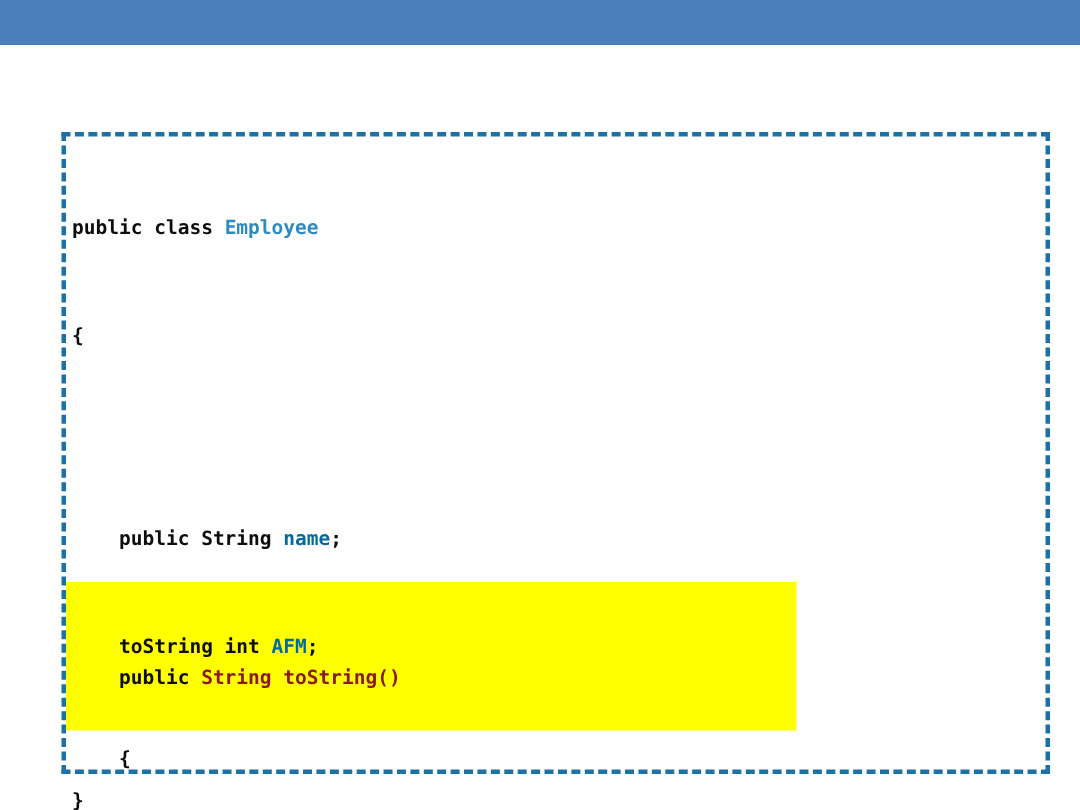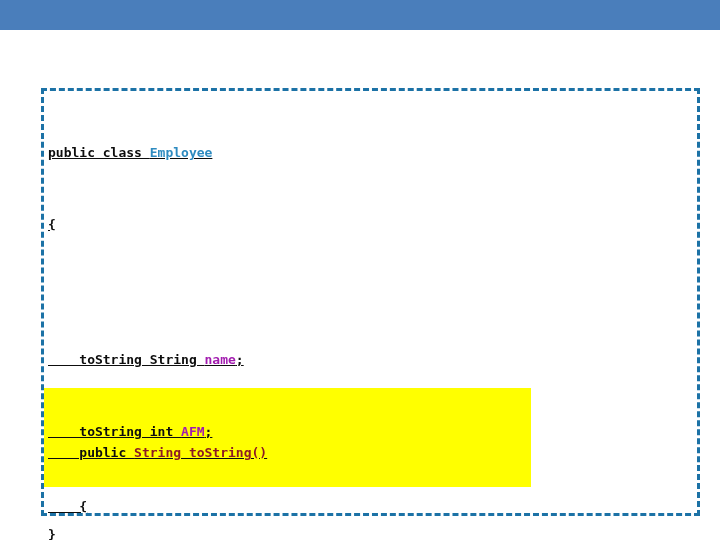--- a/index.html
+++ b/index.html
@@ -49,21 +49,20 @@
     font-weight: bold;
     line-height: 18px;
     color: #0d0d0d;
     white-space: pre;
   }
 
   .line {
     height: 18px;
     white-space: pre;
     padding-left: 4px;
-    text-decoration: underline;
   }
   .line.blank { height: 18px; }
   .line.halfblank { height: 9px; }
 
   
   .highlight-block {
     position: absolute;
     left: 44px;
     top: 388px;
     width: 487px;
@@ -83,41 +82,41 @@
     line-height: 18px;
     color: #0d0d0d;
     white-space: pre;
     padding-top: 20px;
     box-sizing: border-box;
   }
 
   
   .tok-plain   { color: #0d0d0d; }
   .tok-type    { color: #2E8BC0; }   
-  .tok-field   { color: #a21caf; }   
+  .tok-field   { color: #0369a1; }   
   .tok-member  { color: #8C1A26; }   
 </style>
 </head>
 <body>
 
 <div class="top-banner"></div>
 
 <div class="code-frame"></div>
 
 <div class="highlight-block"></div>
 
 <div class="code-area">
 
   <div class="line"><span class="tok-plain">public class </span><span class="tok-type">Employee</span></div>
 
   <div class="line"><span class="tok-plain">{</span></div>
 
   <div class="line halfblank"></div>
 
-  <div class="line"><span class="tok-plain">    toString String </span><span class="tok-field">name</span><span class="tok-plain">;</span></div>
+  <div class="line"><span class="tok-plain">    public String </span><span class="tok-field">name</span><span class="tok-plain">;</span></div>
 
   <div class="line"><span class="tok-plain">    toString int </span><span class="tok-field">AFM</span><span class="tok-plain">;</span></div>
 
   <div class="line blank"></div>
   
 
   
 
   
   

